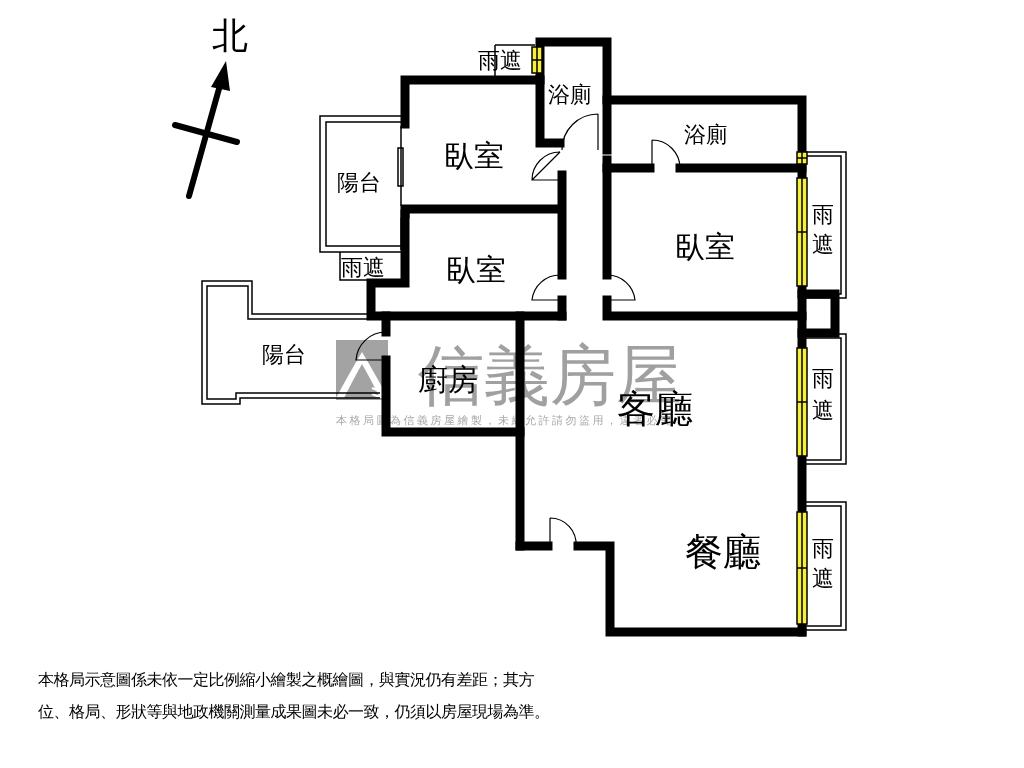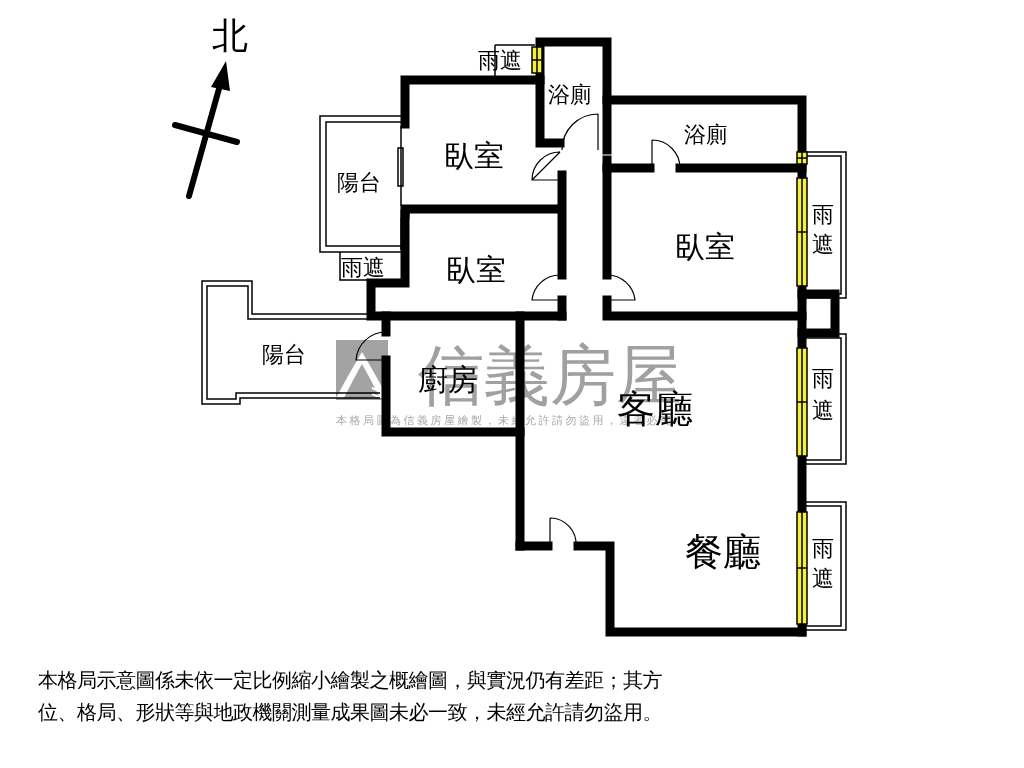--- a/index.html
+++ b/index.html
@@ -1,19 +1,19 @@
 <!DOCTYPE html>
 <html><head>
   <meta charset="utf-8">
   <style>
     html, body { margin: 0; padding: 0; background: #ffffff; }
     body { width: 1024px; height: 768px; position: relative; overflow: hidden; font-family: "DejaVu Sans", sans-serif; }
     #plan { position: absolute; left: 0; top: 0; width: 1024px; height: 660px; }
     .room-label { font-family: "DejaVu Sans", sans-serif; fill: #000; }
-    .disclaimer { position: absolute; left: 38px; top: 664px; width: 960px; font-family: Liberation Sans, sans-serif; font-size: 20px; line-height: 32px; color: #000; letter-spacing: -0.5px; }
+    .disclaimer { position: absolute; left: 38px; top: 664px; width: 960px; font-family: Liberation Sans, sans-serif; font-size: 16px; line-height: 32px; color: #000; letter-spacing: -0.5px; }
     .disclaimer div { white-space: nowrap; }
   </style>
 </head>
 <body>
 
 <svg id="plan" viewBox="0 0 1024 660" xmlns="http://www.w3.org/2000/svg">
 
   <g>
     <g>
       <rect x="336" y="340" width="52" height="60" fill="#a3a3a3"></rect>
@@ -137,14 +137,14 @@
     <text x="812" y="252" font-size="22" class="room-label">遮</text>
     <text x="812" y="386" font-size="22" class="room-label">雨</text>
     <text x="812" y="418" font-size="22" class="room-label">遮</text>
     <text x="812" y="556" font-size="22" class="room-label">雨</text>
     <text x="812" y="586" font-size="22" class="room-label">遮</text>
   </g>
 </svg>
 
 <div class="disclaimer">
   <div>本格局示意圖係未依一定比例縮小繪製之概繪圖，與實況仍有差距；其方</div>
-  <div>位、格局、形狀等與地政機關測量成果圖未必一致，未經允許請勿盜用。</div>
+  <div>位、格局、形狀等與地政機關測量成果圖未必一致，仍須以房屋現場為準。</div>
 </div>
 
 </body></html>

